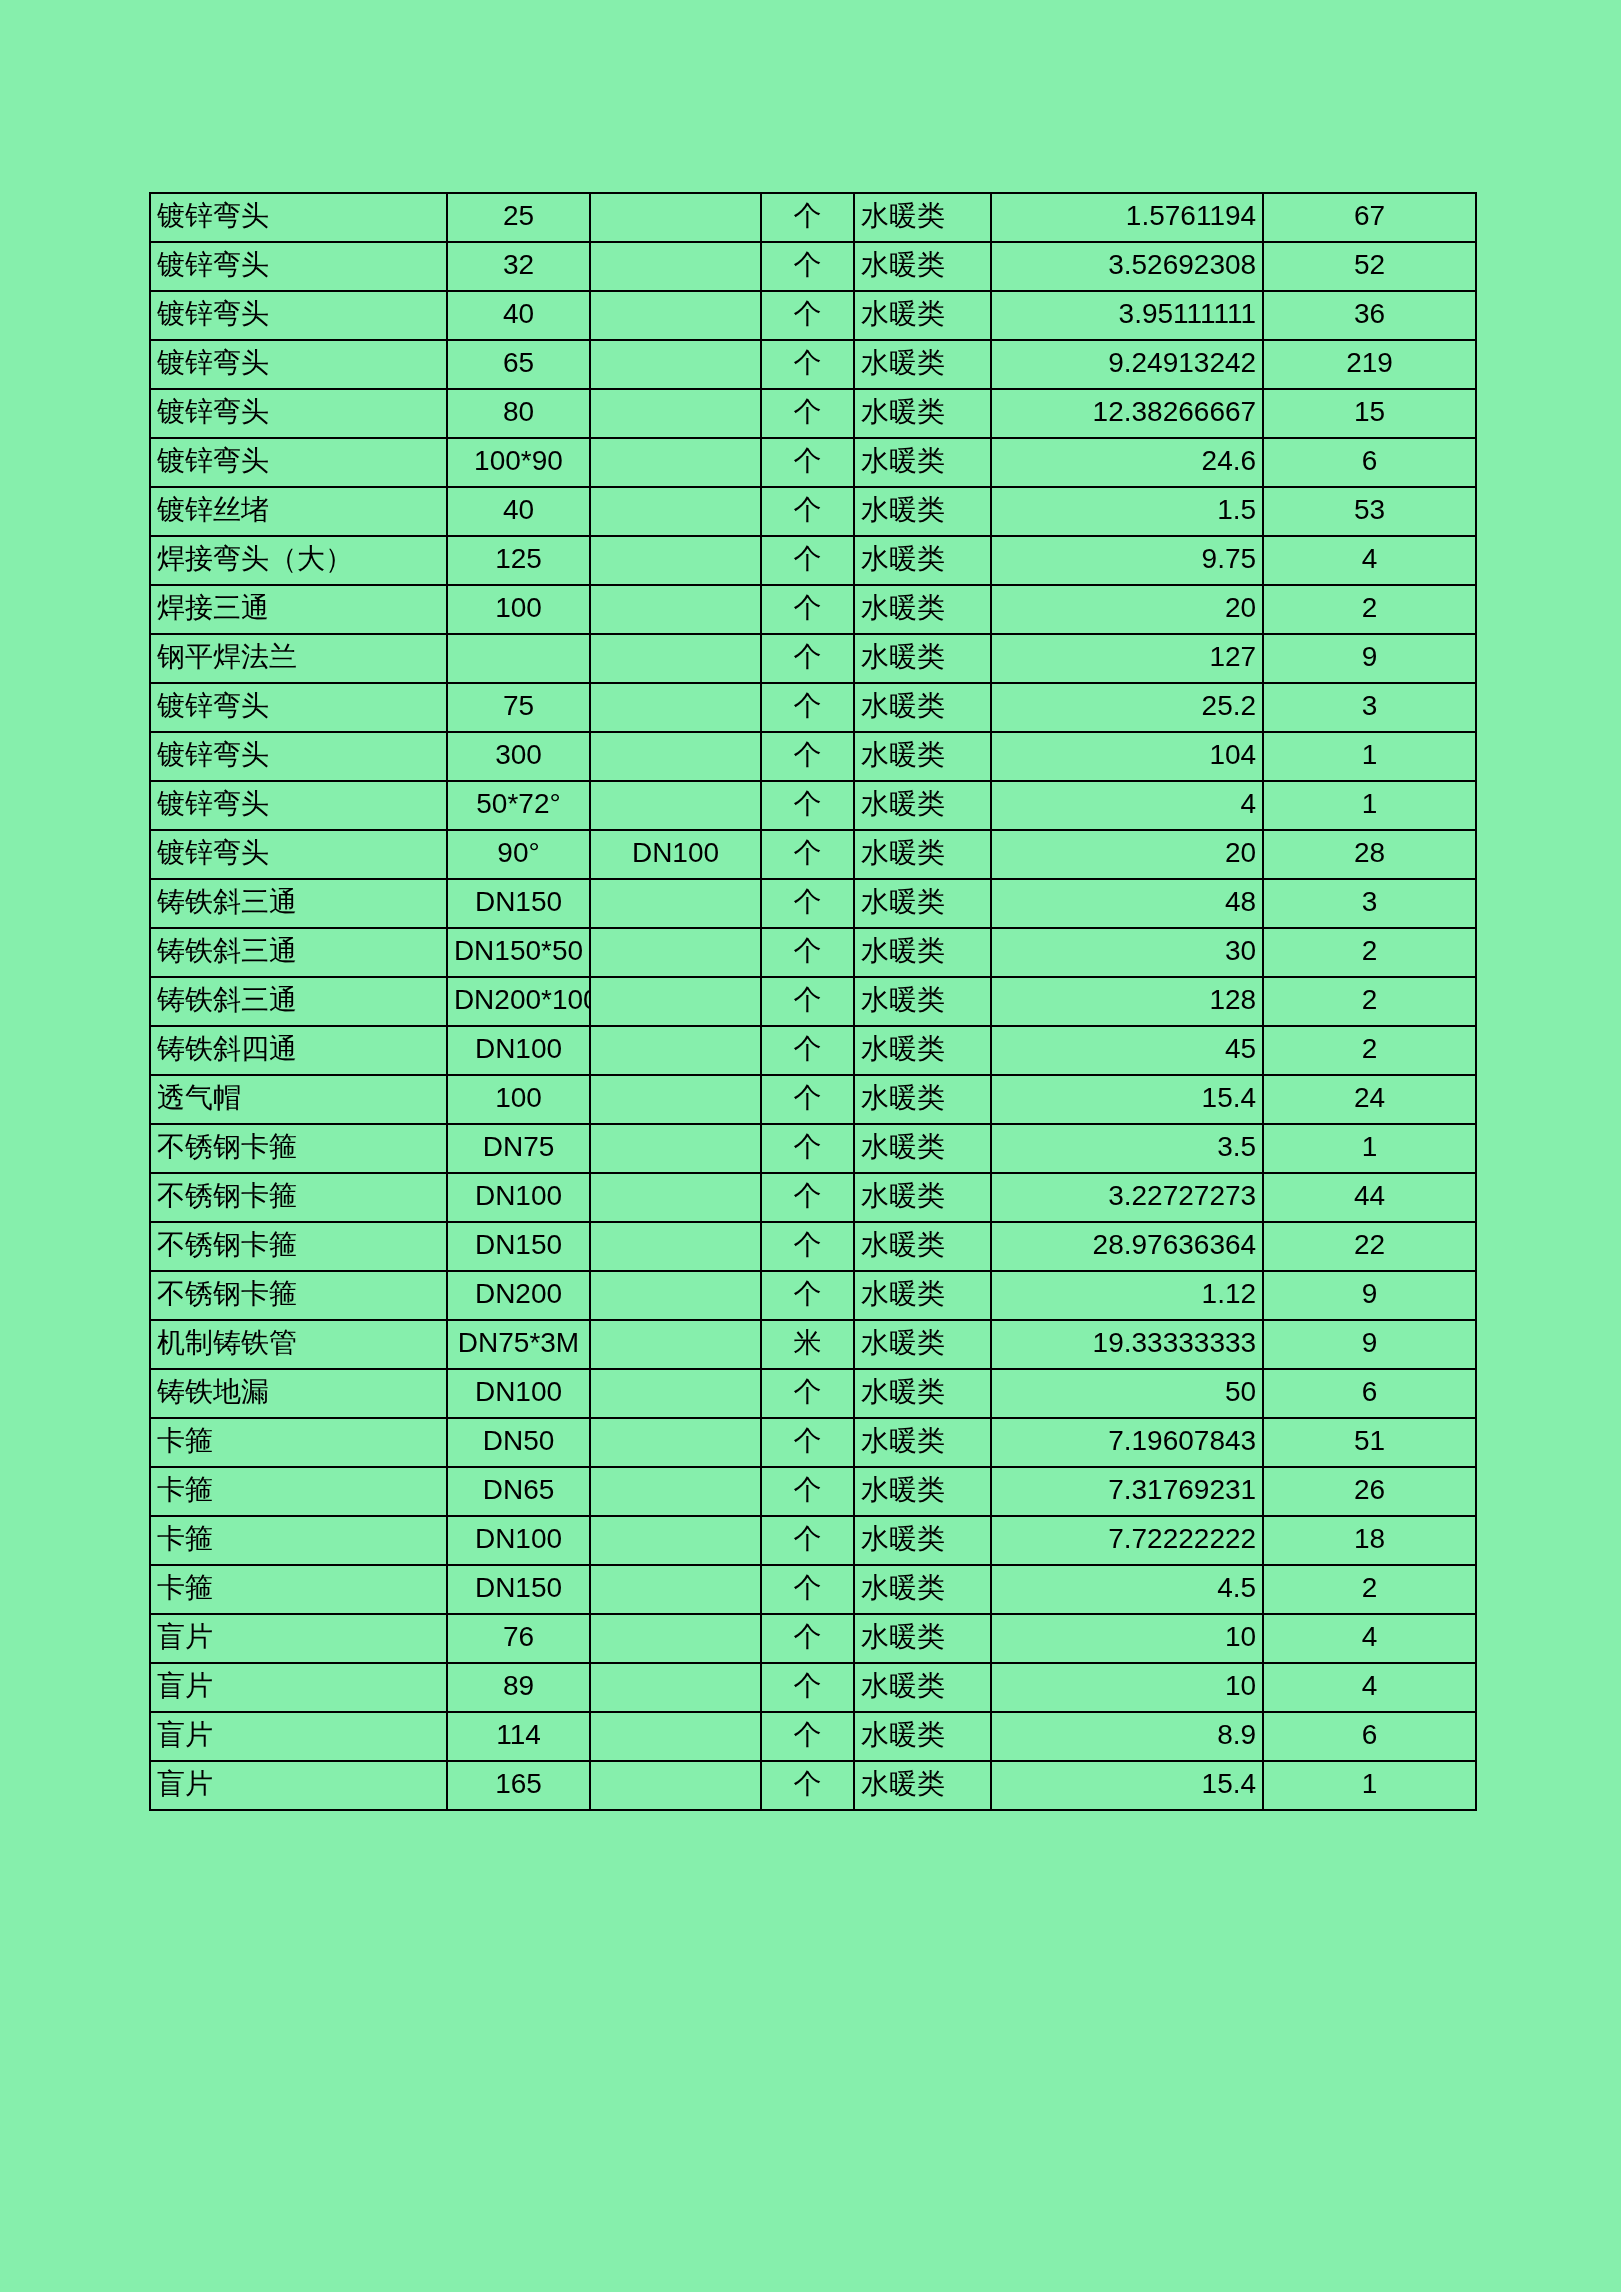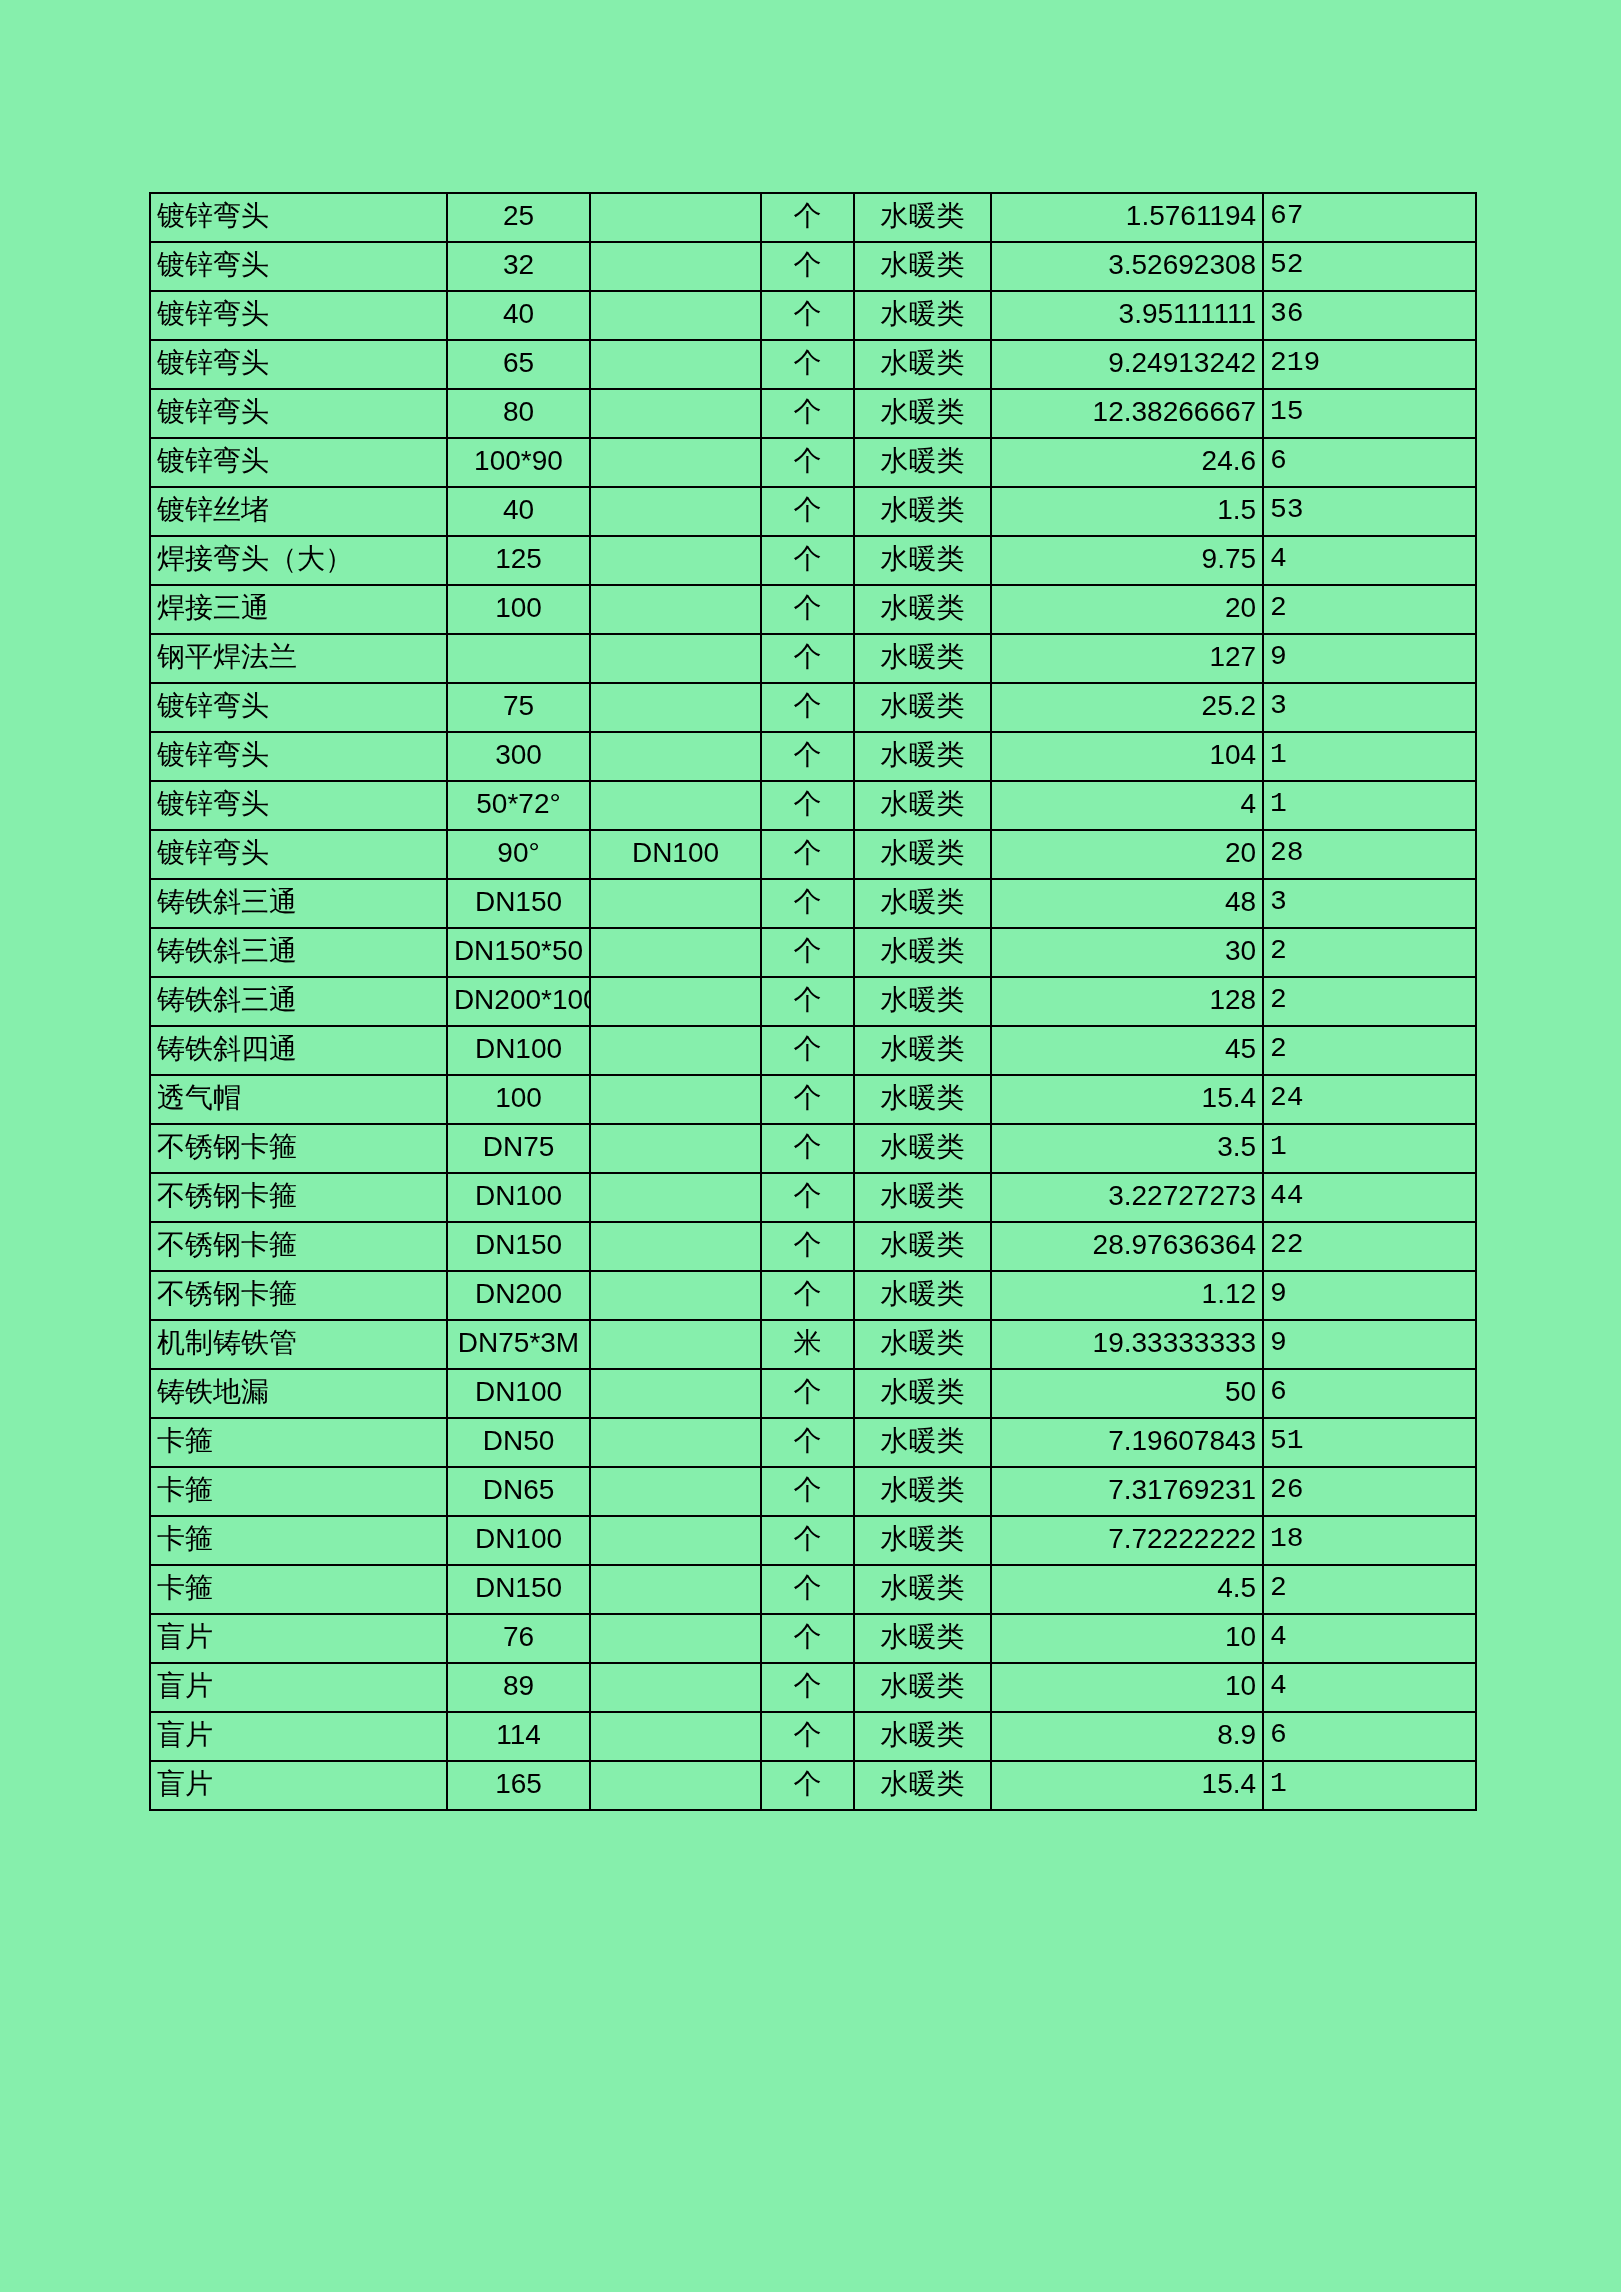--- a/index.html
+++ b/index.html
@@ -40,23 +40,23 @@
     font-size: 28px;
     line-height: 35px;
     overflow: hidden;
     color: #000000;
   }
   tr.tall td { height: 74px; }
   td.c1 { text-align: left; padding-left: 7.8px; white-space: pre-wrap; }
   td.c2 { text-align: center; margin-top: 14px; }
   td.c3 { text-align: center; }
   td.c4 { text-align: center; vertical-align: middle; padding-top: 0; }
-  td.c5 { text-align: center; }
+  td.c5 { text-align: left; }
   td.c6 { text-align: right; padding-right: 6.9px; }
-  td.c7 { text-align: left; padding-right: 6.9px; font-family: Liberation Mono, monospace; }
+  td.c7 { text-align: center; padding-right: 6.9px; }
 </style>
 </head>
 <body>
 
 <div class="page">
   <table class="inventory">
     <colgroup>
       <col style="width:297px">
       <col style="width:143px">
       <col style="width:171px">

